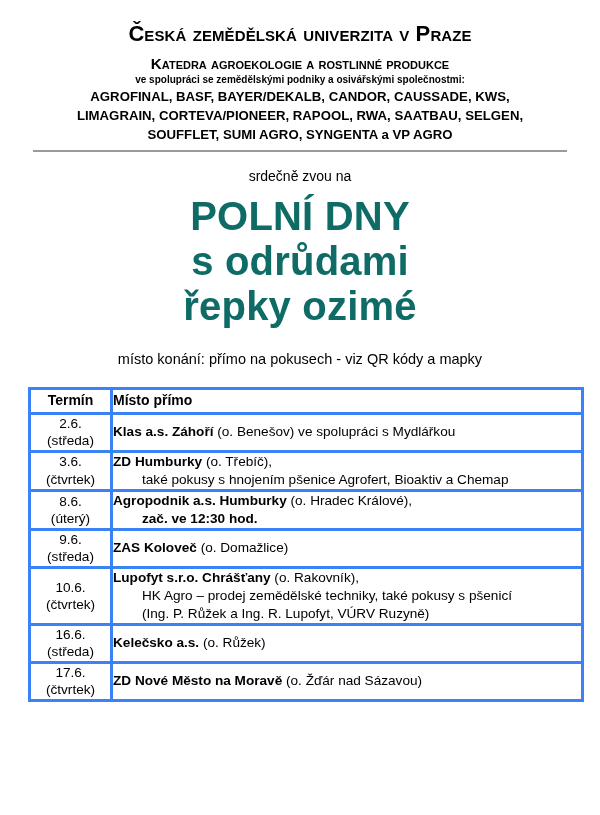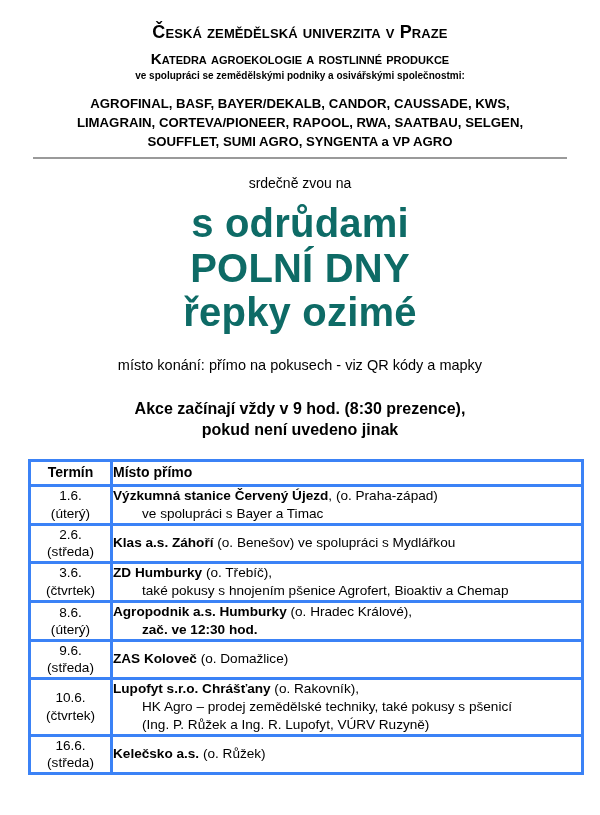--- a/index.html
+++ b/index.html
@@ -23,21 +23,21 @@
     position: relative;
     box-sizing: border-box;
   }
 
   
   .masthead {
     padding: 22px 30px 0 30px;
     text-align: center;
   }
   .org-line-1 {
-    font-size: 18px;
+    font-size: 22px;
     font-weight: bold;
     font-variant: small-caps;
     letter-spacing: 0.1px;
     line-height: 1.12;
     white-space: nowrap;
   }
   .org-line-2 {
     font-size: 15.2px;
     font-weight: bold;
     font-variant: small-caps;
@@ -48,21 +48,21 @@
   .org-line-3 {
     font-size: 10px;
     font-weight: bold;
     line-height: 1.28;
     margin-top: 1px;
   }
   .partners {
     font-size: 13.2px;
     font-weight: bold;
     line-height: 1.45;
-    margin-top: 11px;
+    margin-top: 0;
   }
   .partners div { white-space: nowrap; }
 
   .rule {
     height: 2px;
     background: #9a9a9a;
     margin: 6px 33px 0 33px;
   }
 
   
@@ -164,57 +164,43 @@
         <div>LIMAGRAIN, CORTEVA/PIONEER, RAPOOL, RWA, SAATBAU, SELGEN,</div>
         <div>SOUFFLET, SUMI AGRO, SYNGENTA a VP AGRO</div>
       </div>
   </div>
 
   <div class="rule"></div>
 
   <div class="invite">srdečně zvou na</div>
 
   <div class="main-title">
+      <div>POLNÍ DNY</div>
       <div>s odrůdami</div>
-      <div>POLNÍ DNY</div>
       <div>řepky ozimé</div>
     </div>
 
   <div class="venue">místo konání: přímo na pokusech - viz QR kódy a mapky</div>
 
-  <div class="starttime">
-      <div>Akce začínají vždy  v 9 hod. (8:30 prezence),</div>
-      <div>pokud není uvedeno jinak</div>
-    </div>
 
   <div class="table-wrap">
     <table class="schedule">
       <colgroup>
         <col class="c-term">
         <col class="c-place">
       </colgroup>
       <thead>
         <tr>
           <th class="th-term">Termín</th>
           <th class="th-place">Místo přímo</th>
         </tr>
       </thead>
       <tbody id="schedule-body">
           <tr>
             <td class="term">
-              <span class="d-date">1.6.</span>
-              <span class="d-day">(úterý)</span>
-            </td>
-            <td class="place">
-              <span class="ln"><b>Výzkumná stanice Červený Újezd</b><span>, (o. Praha-západ)</span></span>
-              <span class="ln indent"><span>ve spolupráci s Bayer a Timac</span></span>
-            </td>
-          </tr>
-          <tr>
-            <td class="term">
               <span class="d-date">2.6.</span>
               <span class="d-day">(středa)</span>
             </td>
             <td class="place">
               <span class="ln"><b>Klas a.s. Záhoří</b><span> (o. Benešov) ve spolupráci s Mydlářkou</span></span>
             </td>
           </tr>
           <tr>
             <td class="term">
               <span class="d-date">3.6.</span>
@@ -257,17 +243,26 @@
           </tr>
           <tr>
             <td class="term">
               <span class="d-date">16.6.</span>
               <span class="d-day">(středa)</span>
             </td>
             <td class="place">
               <span class="ln"><b>Kelečsko a.s.</b><span> (o. Růžek)</span></span>
             </td>
           </tr>
+          <tr>
+            <td class="term">
+              <span class="d-date">17.6.</span>
+              <span class="d-day">(čtvrtek)</span>
+            </td>
+            <td class="place">
+              <span class="ln"><b>ZD Nové Město na Moravě</b><span> (o. Žďár nad Sázavou)</span></span>
+            </td>
+          </tr>
         </tbody>
     </table>
   </div>
 
 </div>
 
 </body></html>

